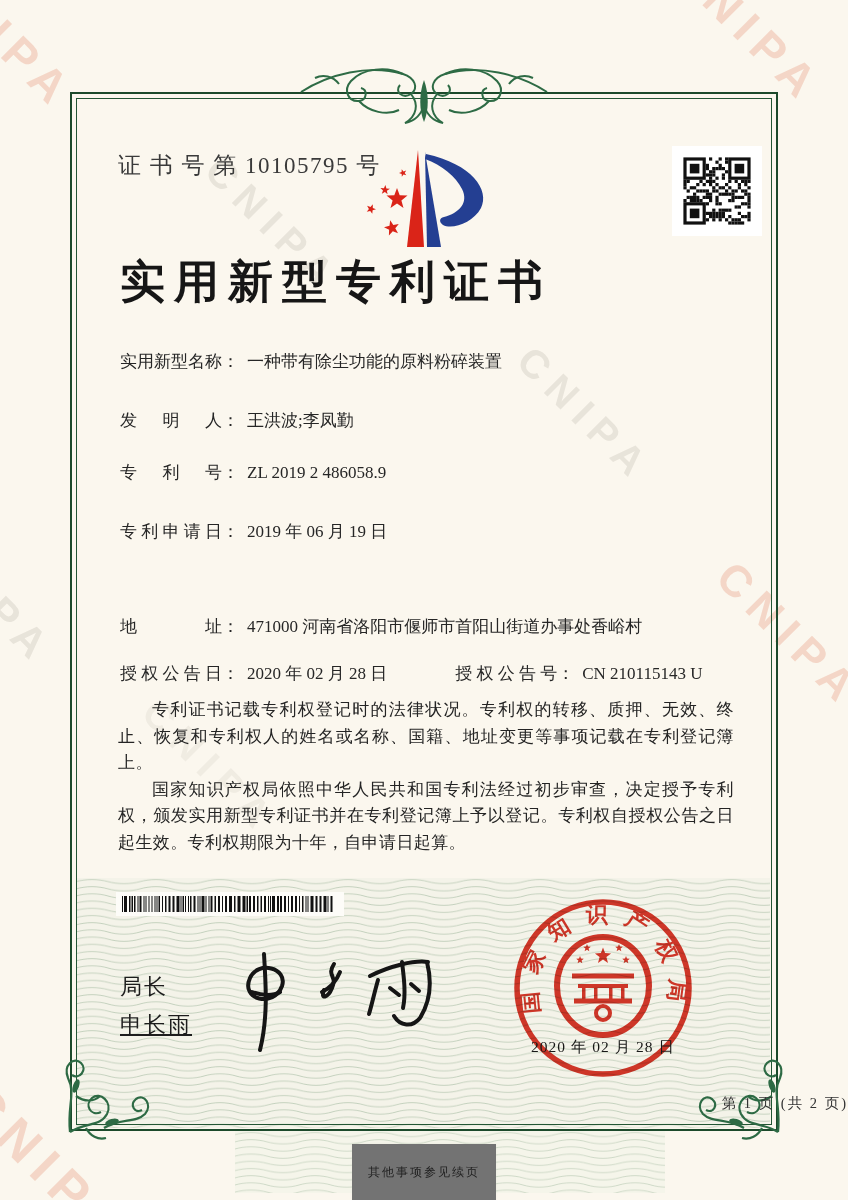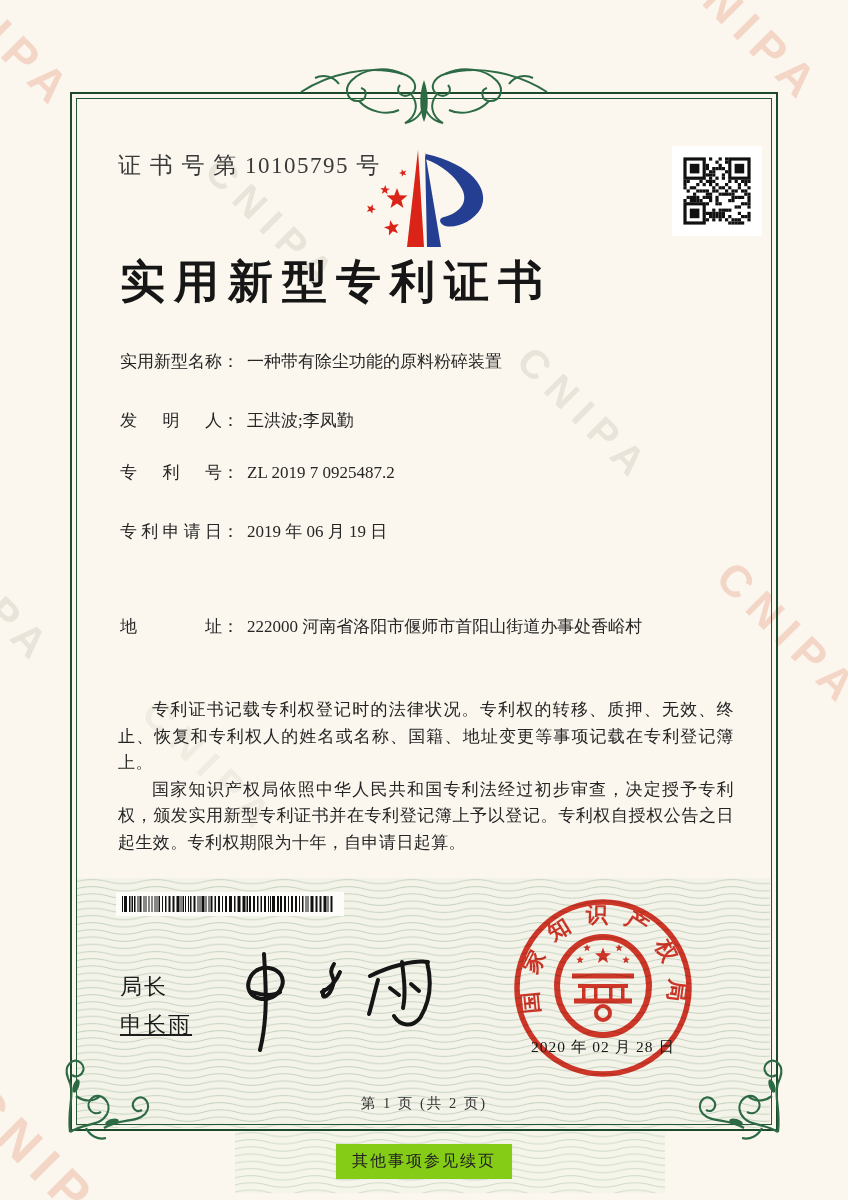--- a/index.html
+++ b/index.html
@@ -32,25 +32,25 @@
           vertical-align:bottom;}
   .fcolon{margin-right:8px;}
   .grant2{margin-left:68px;}
 
   .body-text{position:absolute;left:118px;top:697px;width:616px;font-size:17px;
              line-height:26.5px;color:#242424;text-align:justify;letter-spacing:0.4px;}
   .body-text p{margin:0;text-indent:2em;}
 
   .officer{position:absolute;left:120px;font-size:22px;color:#1d1d1d;letter-spacing:2px;}
 
-  .pagenum{position:absolute;left:0;top:1094px;width:848px;text-align:center;
+  .pagenum{position:absolute;left:0;top:1094px;width:848px;text-align:right;
            font-size:14.5px;color:#333;letter-spacing:2px;}
 
   .note-box{position:absolute;left:50%;top:1144px;transform:translateX(-50%);
-            background:#84cc16;padding:7px 16px;font-size:16px;color:#222;
+            background:#737373;padding:20px 16px;font-size:12px;color:#222;
             letter-spacing:2px;box-shadow:0 0 3px rgba(0,0,0,0.05);}
 
   .seal-svg{mix-blend-mode:multiply;}
 </style>
 </head>
 <body>
 
 <div class="page">
 
   <div class="wm wm-pink" style="left:-48px;top:-52px;font-size:46px;">CNIPA</div>
@@ -289,27 +289,30 @@
 
   <div class="title">实用新型专利证书</div>
 
   <div class="field-row" style="top:350px;">
     <span class="flabel">实用新型名称</span><span class="fcolon">：</span><span>一种带有除尘功能的原料粉碎装置</span>
   </div>
   <div class="field-row" style="top:409px;">
     <span class="flabel">发明人</span><span class="fcolon">：</span><span>王洪波;李凤勤</span>
   </div>
   <div class="field-row" style="top:461px;">
-    <span class="flabel">专利号</span><span class="fcolon">：</span><span>ZL 2019 7 0925487.2</span>
+    <span class="flabel">专利号</span><span class="fcolon">：</span><span>ZL 2019 2 486058.9</span>
   </div>
   <div class="field-row" style="top:513px;margin-top:7px;">
     <span class="flabel">专利申请日</span><span class="fcolon">：</span><span>2019 年 06 月 19 日</span>
   </div>
   <div class="field-row" style="top:615px;">
-    <span class="flabel">地址</span><span class="fcolon">：</span><span>222000 河南省洛阳市偃师市首阳山街道办事处香峪村</span>
+    <span class="flabel">地址</span><span class="fcolon">：</span><span>471000 河南省洛阳市偃师市首阳山街道办事处香峪村</span>
+  </div>
+  <div class="field-row" style="top:662px;">
+    <span class="flabel">授权公告日</span><span class="fcolon">：</span><span>2020 年 02 月 28 日</span><span class="grant2 flabel">授权公告号</span><span class="fcolon">：</span><span>CN 210115143 U</span>
   </div>
 
   <div class="body-text">
     <p>专利证书记载专利权登记时的法律状况。专利权的转移、质押、无效、终止、恢复和专利权人的姓名或名称、国籍、地址变更等事项记载在专利登记簿上。</p>
     <p>国家知识产权局依照中华人民共和国专利法经过初步审查，决定授予专利权，颁发实用新型专利证书并在专利登记簿上予以登记。专利权自授权公告之日起生效。专利权期限为十年，自申请日起算。</p>
   </div>
 
   <svg class="abs" style="left:116px;top:892px;" width="228" height="24">
     <rect x="0" y="0" width="228" height="24" fill="#fdfcf8"></rect>
     <g id="barcode-bars" fill="#111111">

